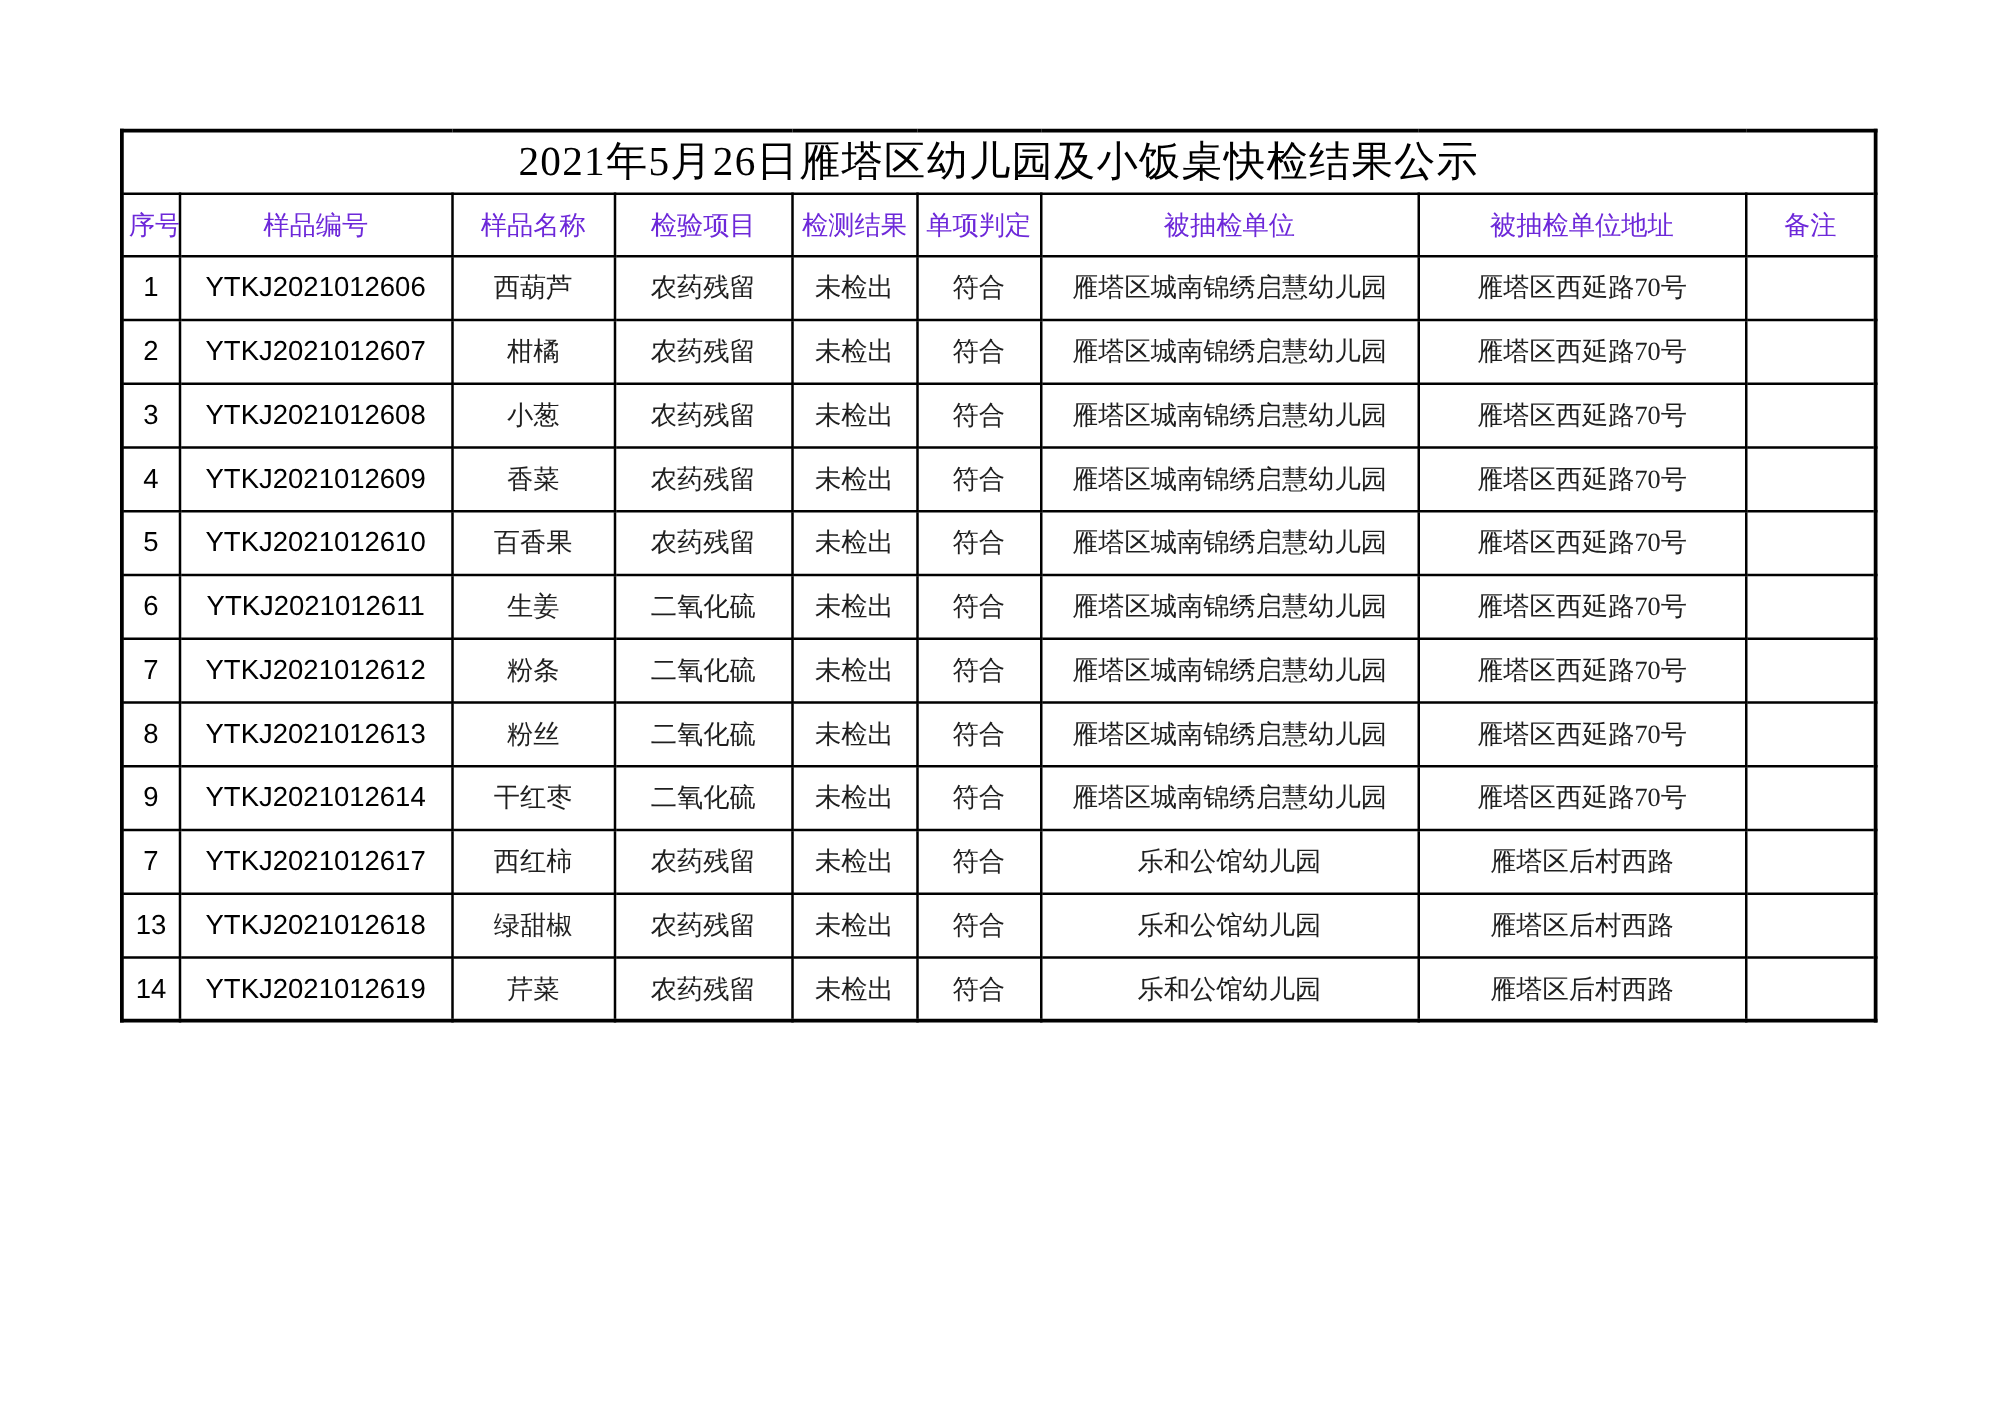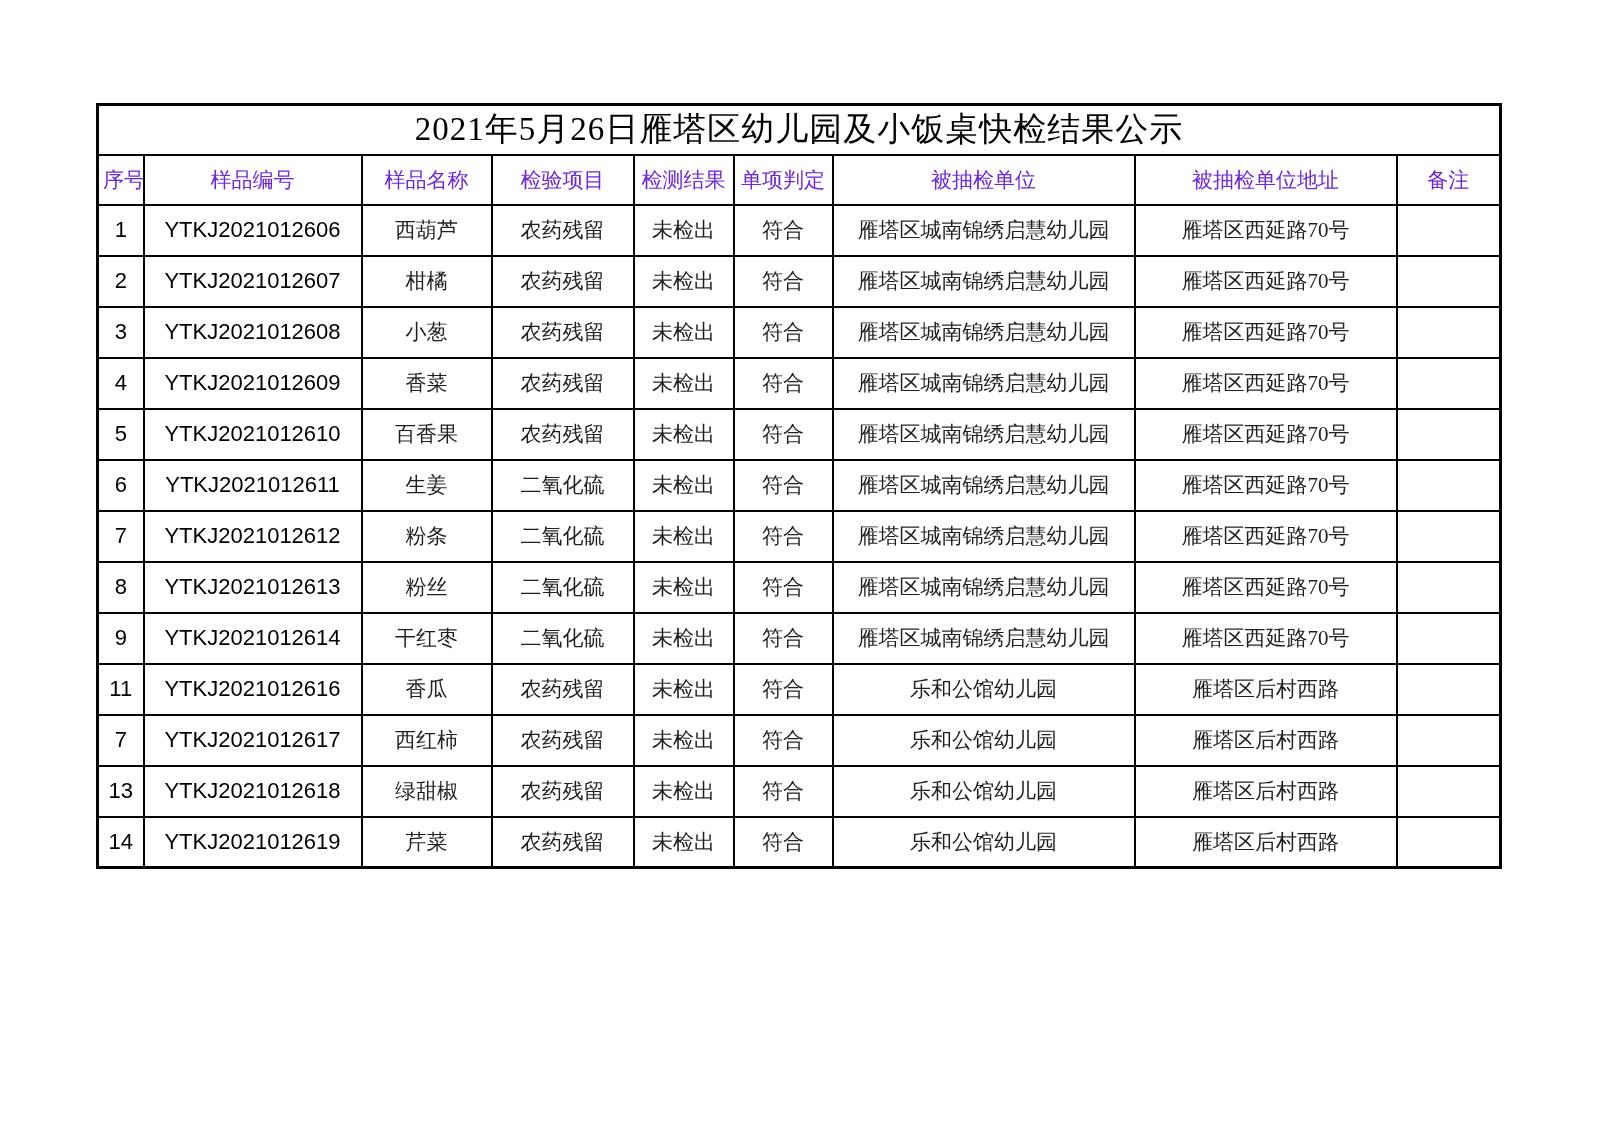--- a/index.html
+++ b/index.html
@@ -193,31 +193,20 @@
           <td class="c-sample-id">YTKJ2021012614</td>
           <td class="c-sample-name">干红枣</td>
           <td class="c-test-item">二氧化硫</td>
           <td class="c-test-result">未检出</td>
           <td class="c-judgment">符合</td>
           <td class="c-sampled-unit">雁塔区城南锦绣启慧幼儿园</td>
           <td class="c-sampled-unit-address">雁塔区西延路70号</td>
           <td class="c-remarks"></td>
         </tr>
         <tr>
-          <td class="c-index">11</td>
-          <td class="c-sample-id">YTKJ2021012616</td>
-          <td class="c-sample-name">香瓜</td>
-          <td class="c-test-item">农药残留</td>
-          <td class="c-test-result">未检出</td>
-          <td class="c-judgment">符合</td>
-          <td class="c-sampled-unit">乐和公馆幼儿园</td>
-          <td class="c-sampled-unit-address">雁塔区后村西路</td>
-          <td class="c-remarks"></td>
-        </tr>
-        <tr>
           <td class="c-index">7</td>
           <td class="c-sample-id">YTKJ2021012617</td>
           <td class="c-sample-name">西红柿</td>
           <td class="c-test-item">农药残留</td>
           <td class="c-test-result">未检出</td>
           <td class="c-judgment">符合</td>
           <td class="c-sampled-unit">乐和公馆幼儿园</td>
           <td class="c-sampled-unit-address">雁塔区后村西路</td>
           <td class="c-remarks"></td>
         </tr>

